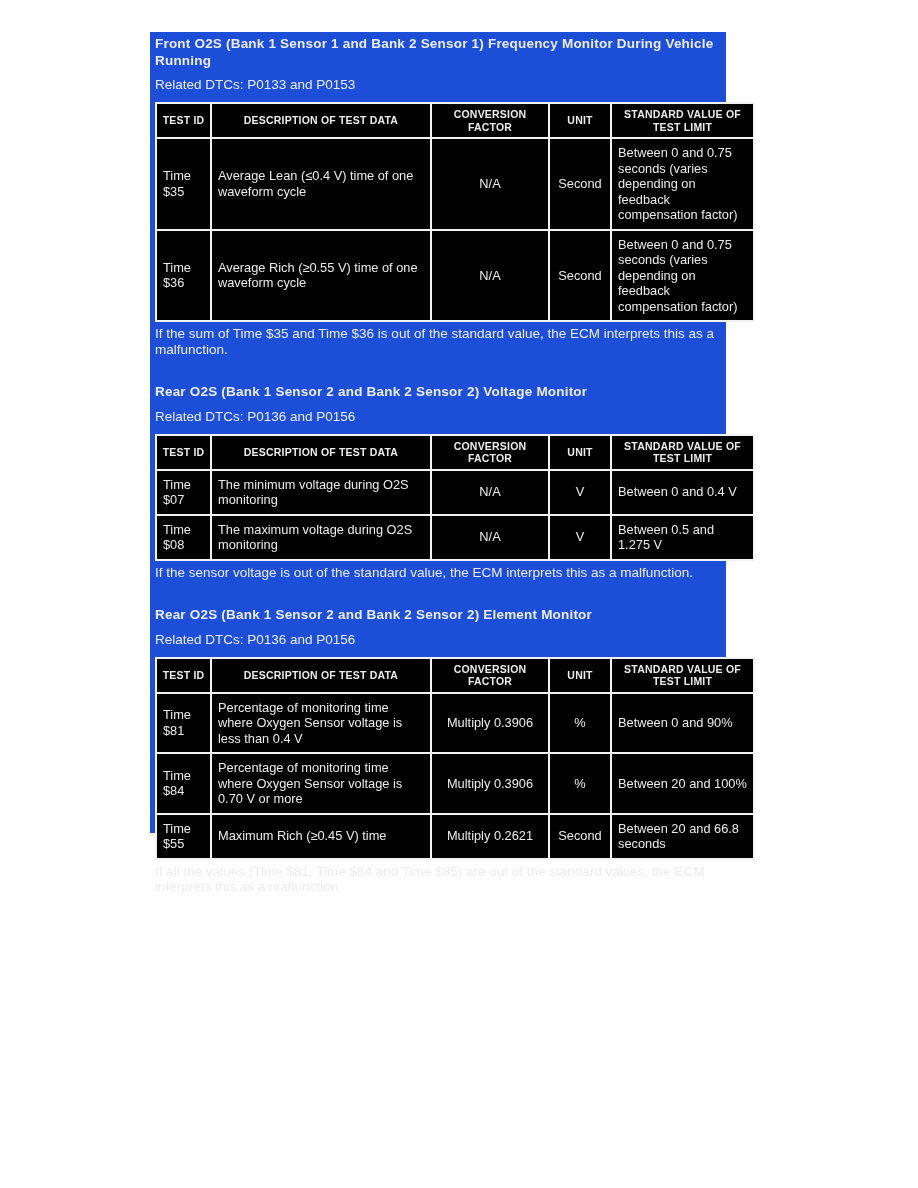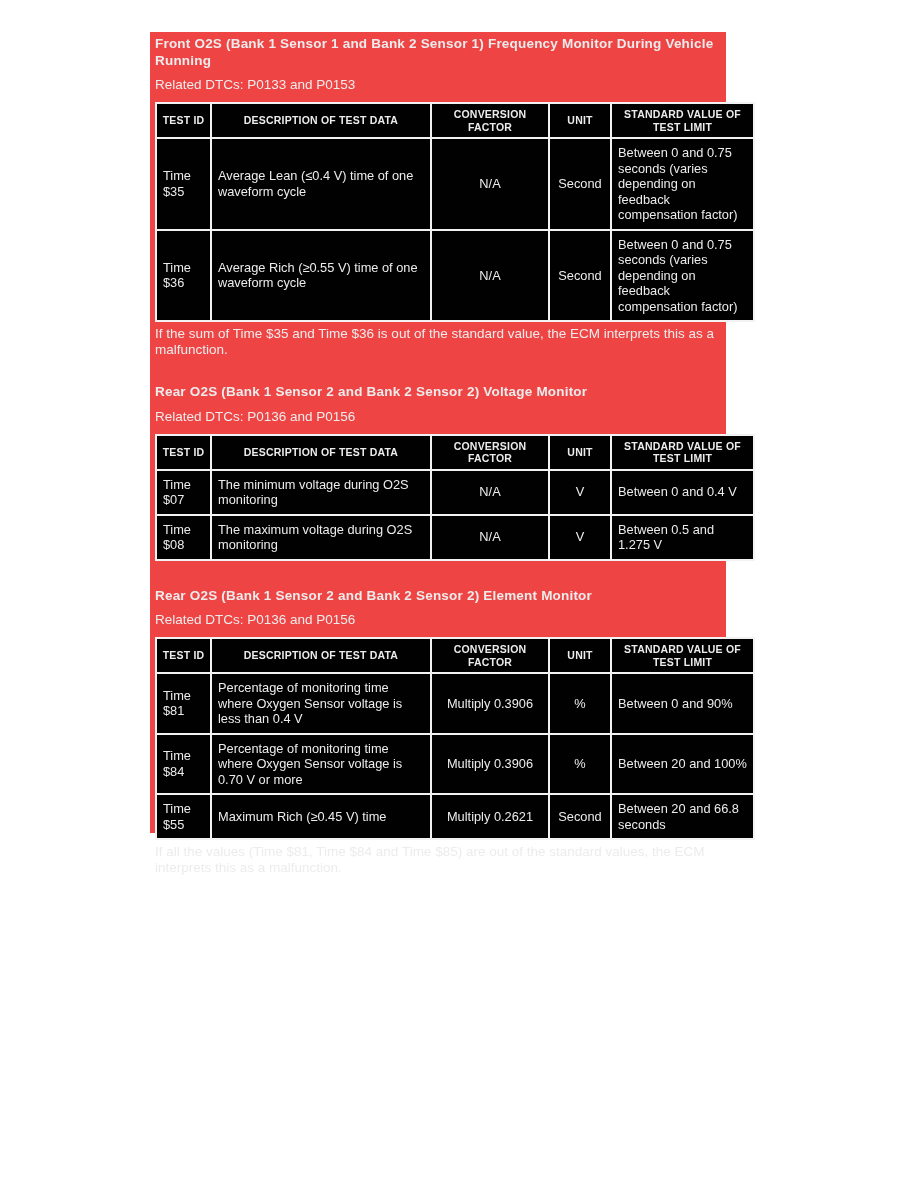--- a/index.html
+++ b/index.html
@@ -13,21 +13,21 @@
     font-family: "Liberation Sans", sans-serif;
     position: relative;
     overflow: hidden;
   }
   .panel {
     position: absolute;
     left: 150px;
     top: 32px;
     width: 576px;
     height: 801px;
-    background: #ef4444;
+    background: #1d4ed8;
     color: #ececec;
     box-sizing: border-box;
     padding: 4px 5px 6px 5px;
   }
   .section { margin-top: 27px; }
   .section:first-child { margin-top: 0; }
   .sec-title {
     font-weight: bold;
     font-size: 13.5px;
     line-height: 16.5px;
@@ -148,20 +148,21 @@
       </tr>
       <tr>
         <td class="c-id">Time $08</td>
         <td class="c-desc">The maximum voltage during O2S monitoring</td>
         <td class="c-conv">N/A</td>
         <td class="c-unit">V</td>
         <td class="c-std">Between 0.5 and 1.275 V</td>
       </tr>
     </tbody>
       </table>
+    <div class="note">If the sensor voltage is out of the standard value, the ECM interprets this as a malfunction.</div>
   </div>
 
   <div class="section">
     <div class="sec-title">Rear O2S (Bank 1 Sensor 2 and Bank 2 Sensor 2) Element Monitor</div>
     <div class="sec-dtc">Related DTCs: P0136 and P0156</div>
     <table class="spec">
       <colgroup>
         <col style="width:55px">
           <col style="width:220px">
           <col style="width:118px">

